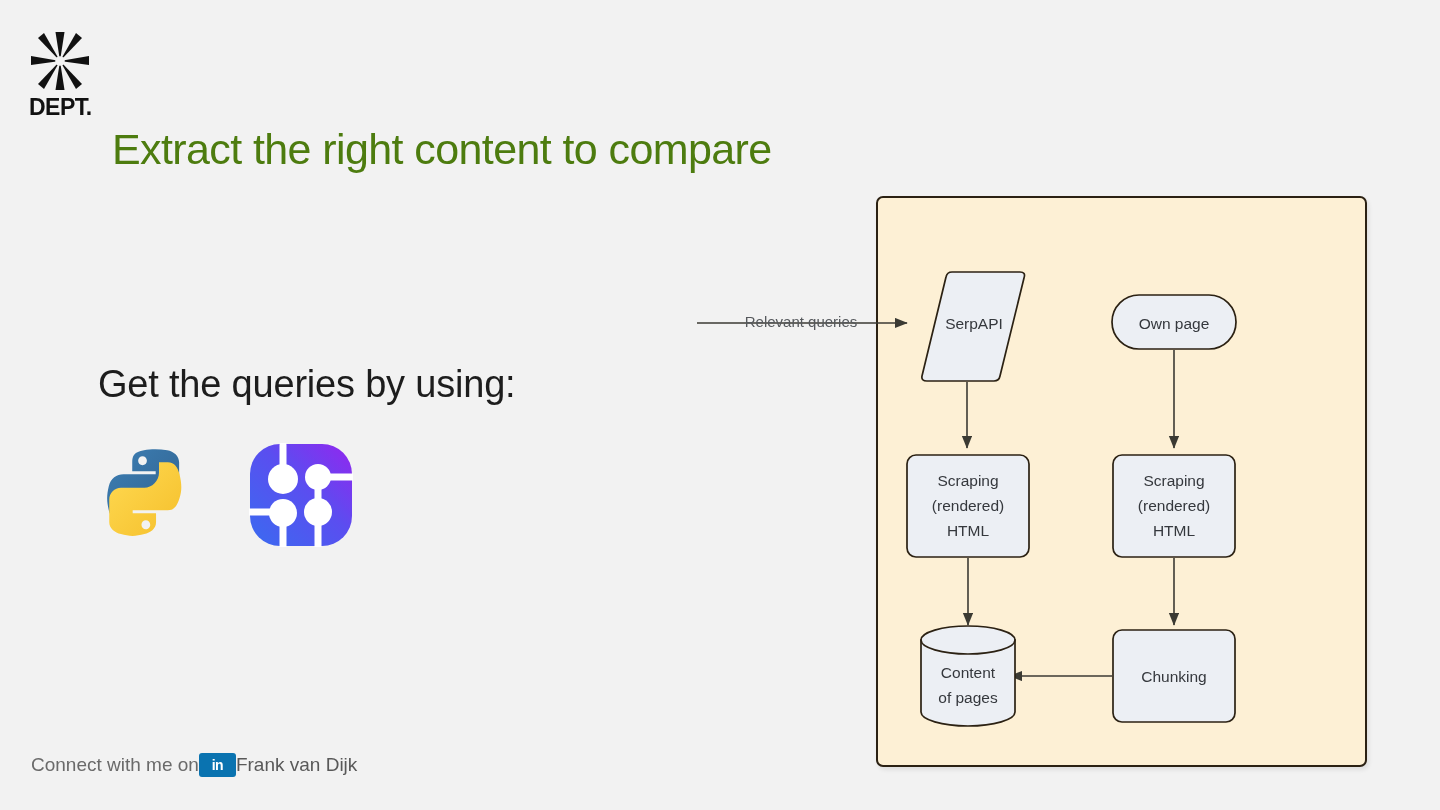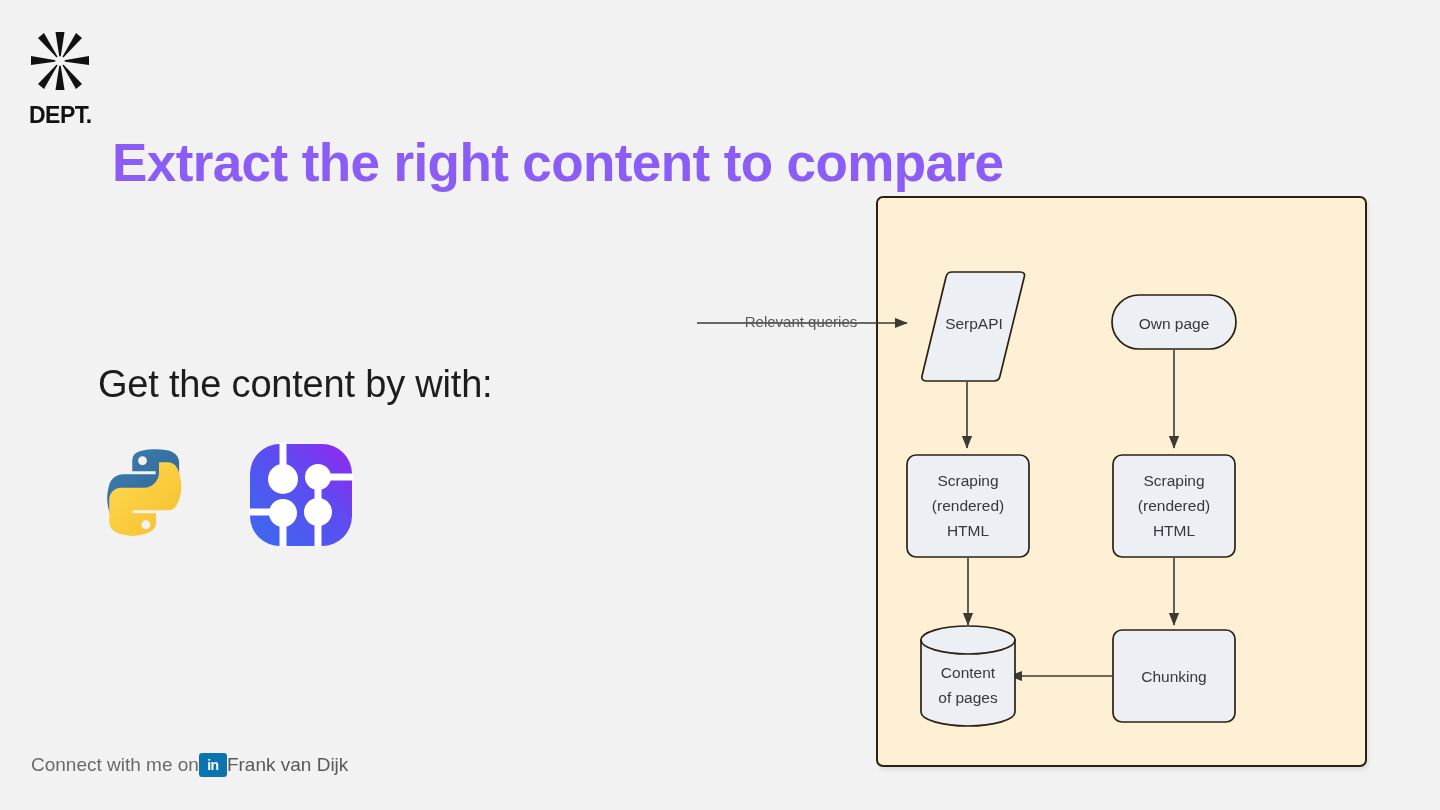--- a/index.html
+++ b/index.html
@@ -29,32 +29,32 @@
     height: 58px;
   }
   .logo-mark svg { display: block; }
   .logo-word {
     font-family: "Liberation Sans", sans-serif;
     font-weight: bold;
     font-size: 23px;
     letter-spacing: -0.5px;
     color: #111111;
     line-height: 1;
-    margin-top: 14px;
+    margin-top: 6px;
     margin-left: 2px;
   }
 
   
   .slide-title {
     position: absolute;
     left: 112px;
     top: 96px;
-    font-size: 53px;
-    font-weight: bold;
-    color: #8b5cf6;
+    font-size: 43px;
+    font-weight: normal;
+    color: #4d7c0f;
     letter-spacing: -0.6px;
     white-space: nowrap;
   }
 
   
   .subtitle {
     position: absolute;
     left: 98px;
     top: 363px;
     font-size: 38px;
@@ -80,21 +80,21 @@
     position: absolute;
     left: 31px;
     top: 753px;
     display: flex;
     align-items: center;
     font-size: 19px;
     color: #666666;
   }
   .footer-label { color: #6a6a6a; }
   .li-icon {
-    width: 28px;
+    width: 37px;
     height: 24px;
     border-radius: 3px;
     display: inline-flex;
     align-items: center;
     justify-content: center;
     color: #ffffff;
     font-weight: bold;
     font-size: 14px;
     line-height: 1;
     letter-spacing: -0.5px;
@@ -165,21 +165,21 @@
         <polygon points="33,29 55,52 49,57"></polygon>
         <circle cx="33" cy="29" r="4.8" fill="#f2f2f2"></circle>
       </g>
     </svg>
   </div>
   <div class="logo-word">DEPT.</div>
 </div>
 
 <h1 class="slide-title">Extract the right content to compare</h1>
 
-<div class="subtitle">Get the content by with:</div>
+<div class="subtitle">Get the queries by using:</div>
 
 <div class="tool-row">
 
   <span class="tool-logo">
     <svg width="102" height="102" viewBox="0 0 110 110" xmlns="http://www.w3.org/2000/svg">
       <defs>
         <linearGradient id="pyBlue" x1="0" y1="0" x2="1" y2="1">
           <stop offset="0%" stop-color="#3d7fb5"></stop>
           <stop offset="100%" stop-color="#30618d"></stop>
         </linearGradient>

